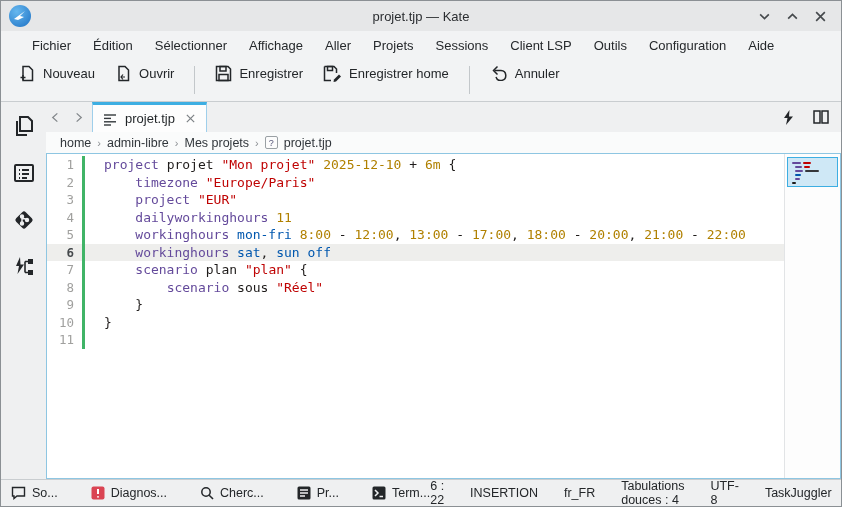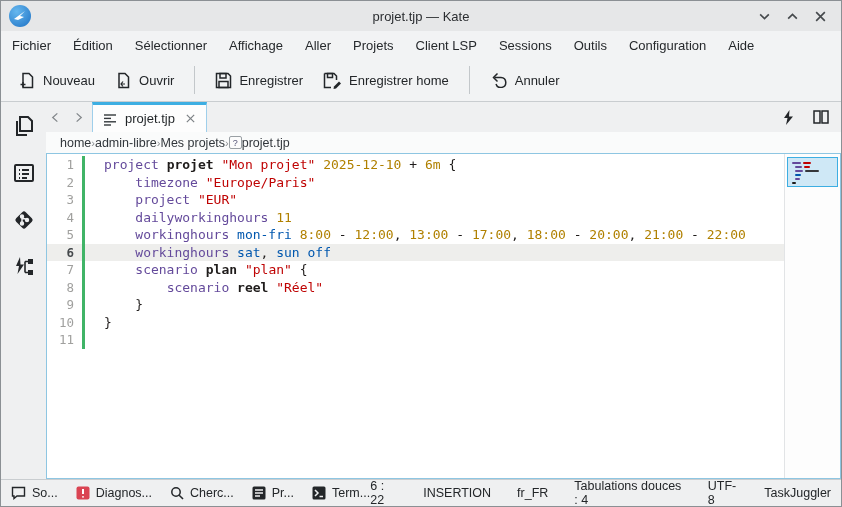--- a/index.html
+++ b/index.html
@@ -9,26 +9,26 @@
 
   
   .titlebar { height:30px; background:var(--titlebar_bg); display:flex; align-items:center; position:relative; flex:0 0 auto; }
   .app-icon { width:22px; height:22px; margin-left:8px; border-radius:50%; background:radial-gradient(circle at 35% 30%, #66b8ef, #1d71c4); position:relative; flex:0 0 auto; }
   .app-icon svg { position:absolute; left:3px; top:3px; }
   .title-text { position:absolute; left:0; right:0; text-align:center; color:#2b2e31; }
   .win-controls { margin-left:auto; display:flex; gap:10px; padding-right:12px; z-index:2; }
   .win-btn { width:18px; height:18px; display:flex; align-items:center; justify-content:center; cursor:default; }
 
   
-  .menubar { height:28px; background:var(--bar_bg); display:flex; align-items:center; padding-left:0; flex:0 0 auto; }
+  .menubar { height:28px; background:var(--bar_bg); display:flex; align-items:center; padding-left:20px; flex:0 0 auto; }
   .menu-item { padding:4px 11px; color:#26292c; }
 
   
   .toolbar { height:43px; background:var(--bar_bg); border-bottom:1px solid var(--border); display:flex; align-items:center; padding-left:8px; flex:0 0 auto; }
-  .tb-group { display:flex; align-items:center; height:100%; }
+  .tb-group { display:flex; align-items:flex-start; height:100%; }
   .tb-sep { width:1px; height:28px; background:#c3c7ca; margin:0 10px; }
   .tb-btn { display:flex; align-items:center; gap:7px; padding:6px 10px; border-radius:3px; color:#232629; }
   .tb-btn svg { flex:0 0 auto; }
   .tb-btn.disabled { color:var(--disabled); }
   .tb-btn.disabled svg { stroke:var(--disabled); }
 
   
   .main { flex:1 1 auto; display:flex; min-height:0; }
   .sidebar { width:45px; background:var(--window_bg); display:flex; flex-direction:column; align-items:center; padding-top:10px; gap:19px; flex:0 0 auto; }
   .side-btn { width:28px; height:28px; display:flex; align-items:center; justify-content:center; color:#232629; }
@@ -36,48 +36,48 @@
   .right-col { flex:1 1 auto; display:flex; flex-direction:column; min-width:0; }
 
   
   .tabrow { height:30px; display:flex; align-items:stretch; flex:0 0 auto; }
   .tab-nav { display:flex; align-items:center; gap:12px; padding:0 8px 0 4px; color:#83878b; }
   .tab { display:flex; align-items:center; gap:8px; background:#fdfdfd; border-top:3px solid var(--accent); border-left:1px solid #9fcfeb; border-right:1px solid #9fcfeb; padding:0 10px 0 10px; color:#1f2326; }
   .tab-close { color:#7d8286; margin-left:2px; display:flex; align-items:center; }
   .tab-actions { margin-left:auto; display:flex; align-items:center; gap:18px; padding-right:12px; color:#232629; }
 
   
-  .breadcrumb { height:21px; background:#fafbfb; display:flex; align-items:center; padding-left:14px; font-size:12.5px; color:#31363b; flex:0 0 auto; }
+  .breadcrumb { height:21px; background:#fafbfb; display:flex; align-items:center; padding-left:14px; font-size:12.5px; color:#31363b; gap:6px; flex:0 0 auto; }
   .crumb-sep { color:#8a8e92; font-size:11px; }
   .mime-icon { width:13px; height:13px; border:1px solid #9aa0a4; background:#fcfcfc; color:#557; font-size:9px; display:flex; align-items:center; justify-content:center; border-radius:2px; }
 
   
   .editor { flex:1 1 auto; background:var(--editor_bg); border:1px solid #8ec6e2; position:relative; overflow:hidden; font-family:"DejaVu Sans Mono", monospace; font-size:13px; }
   .code-scroll { position:absolute; inset:0 56px 0 0; padding-top:2px; }
   .code-row { display:flex; height:17.5px; line-height:17.5px; white-space:pre; }
   .code-row.current { background:var(--current_line_bg); }
   .ln { width:32px; text-align:right; padding-right:5px; color:var(--gutter_fg); flex:0 0 auto; font-size:12.5px; }
   .code-row.current .ln { color:var(--gutter_current_fg); font-weight:bold; }
   .chbar { width:3px; background:var(--change_saved); flex:0 0 auto; margin-left:3px; }
   .code-text { padding-left:19px; }
   .tok-kw { color:var(--kw); }
-  .tok-id { color:var(--id); font-weight:bold;margin-top:11px; }
+  .tok-id { color:var(--id); font-weight:normal;margin-top:11px; }
   .tok-str { color:var(--str); }
   .tok-num { color:var(--num); }
   .tok-day { color:var(--day); }
   .tok-pl { color:var(--pl); }
 
   
   .minimap { position:absolute; top:0; right:0; width:56px; bottom:0; background:#fdfdfd; border-left:1px solid #e2e4e6; }
   .mini-view { position:absolute; top:3px; left:2px; right:2px; height:30px; background:#cfe8f6; border:1px solid var(--accent); }
   .mini-mark { position:absolute; height:2px; border-radius:1px; }
 
   
   .statusbar { height:27px; background:var(--window_bg); border-top:1px solid var(--border); display:flex; align-items:center; padding:0 10px 0 10px; font-size:12.5px; color:#232629; flex:0 0 auto; }
-  .sb-left { display:flex; align-items:flex-end; gap:18px; }
+  .sb-left { display:flex; align-items:flex-end; gap:33px; }
   .sb-item { display:flex; align-items:center; gap:6px; }
   .sb-right { margin-left:auto; display:flex; align-items:center; gap:26px; }
   svg { display:block; }
 </style>
 </head>
 <body>
 
 <div class="window">
 
   <div class="titlebar">
@@ -106,22 +106,22 @@
       </div>
   </div>
 
   <div class="menubar">
       <span class="menu-item">Fichier</span>
       <span class="menu-item">Édition</span>
       <span class="menu-item">Sélectionner</span>
       <span class="menu-item">Affichage</span>
       <span class="menu-item">Aller</span>
       <span class="menu-item">Projets</span>
+      <span class="menu-item">Sessions</span>
       <span class="menu-item">Client LSP</span>
-      <span class="menu-item">Sessions</span>
       <span class="menu-item">Outils</span>
       <span class="menu-item">Configuration</span>
       <span class="menu-item">Aide</span>
     </div>
 
   <div class="toolbar">
       <span class="tb-group">
         <span class="tb-btn">
           <span>
             <svg width="17" height="17" viewBox="0 0 17 17">
@@ -284,21 +284,21 @@
 
       <div class="editor">
         <div class="code-scroll">
             <div class="code-row"><span class="ln">1</span><span class="chbar"></span><span class="code-text"><span class="tok-kw">project</span><span class="tok-pl"> </span><span class="tok-id">projet</span><span class="tok-pl"> </span><span class="tok-str">"Mon projet"</span><span class="tok-pl"> </span><span class="tok-num">2025-12-10</span><span class="tok-pl"> + </span><span class="tok-num">6m</span><span class="tok-pl"> {</span></span></div>
             <div class="code-row"><span class="ln">2</span><span class="chbar"></span><span class="code-text"><span class="tok-pl">    </span><span class="tok-kw">timezone</span><span class="tok-pl"> </span><span class="tok-str">"Europe/Paris"</span></span></div>
             <div class="code-row"><span class="ln">3</span><span class="chbar"></span><span class="code-text"><span class="tok-pl">    </span><span class="tok-kw">project</span><span class="tok-pl"> </span><span class="tok-str">"EUR"</span></span></div>
             <div class="code-row"><span class="ln">4</span><span class="chbar"></span><span class="code-text"><span class="tok-pl">    </span><span class="tok-kw">dailyworkinghours</span><span class="tok-pl"> </span><span class="tok-num">11</span></span></div>
             <div class="code-row"><span class="ln">5</span><span class="chbar"></span><span class="code-text"><span class="tok-pl">    </span><span class="tok-kw">workinghours</span><span class="tok-pl"> </span><span class="tok-day">mon-fri</span><span class="tok-pl"> </span><span class="tok-num">8:00</span><span class="tok-pl"> - </span><span class="tok-num">12:00</span><span class="tok-pl">, </span><span class="tok-num">13:00</span><span class="tok-pl"> - </span><span class="tok-num">17:00</span><span class="tok-pl">, </span><span class="tok-num">18:00</span><span class="tok-pl"> - </span><span class="tok-num">20:00</span><span class="tok-pl">, </span><span class="tok-num">21:00</span><span class="tok-pl"> - </span><span class="tok-num">22:00</span></span></div>
             <div class="code-row current"><span class="ln">6</span><span class="chbar"></span><span class="code-text"><span class="tok-pl">    </span><span class="tok-kw">workinghours</span><span class="tok-pl"> </span><span class="tok-day">sat</span><span class="tok-pl">, </span><span class="tok-day">sun</span><span class="tok-pl"> </span><span class="tok-day">off</span></span></div>
             <div class="code-row"><span class="ln">7</span><span class="chbar"></span><span class="code-text"><span class="tok-pl">    </span><span class="tok-kw">scenario</span><span class="tok-pl"> </span><span class="tok-id">plan</span><span class="tok-pl"> </span><span class="tok-str">"plan"</span><span class="tok-pl"> {</span></span></div>
-            <div class="code-row"><span class="ln">8</span><span class="chbar"></span><span class="code-text"><span class="tok-pl">        </span><span class="tok-kw">scenario</span><span class="tok-pl"> </span><span class="tok-id">reel</span><span class="tok-pl"> </span><span class="tok-str">"Réel"</span></span></div>
+            <div class="code-row"><span class="ln">8</span><span class="chbar"></span><span class="code-text"><span class="tok-pl">        </span><span class="tok-kw">scenario</span><span class="tok-pl"> </span><span class="tok-id">sous</span><span class="tok-pl"> </span><span class="tok-str">"Réel"</span></span></div>
             <div class="code-row"><span class="ln">9</span><span class="chbar"></span><span class="code-text"><span class="tok-pl">    }</span></span></div>
             <div class="code-row"><span class="ln">10</span><span class="chbar"></span><span class="code-text"><span class="tok-pl">}</span></span></div>
             <div class="code-row"><span class="ln">11</span><span class="chbar"></span><span class="code-text"></span></div>
           </div>
         <div class="minimap">
           <div class="mini-view">
             <div class="mini-mark" style="top:4px;  left:4px; width:9px;  background:#644a9b"></div>
             <div class="mini-mark" style="top:4px;  left:15px; width:8px; background:#bf0303"></div>
             <div class="mini-mark" style="top:8px;  left:7px; width:7px;  background:#644a9b"></div>
             <div class="mini-mark" style="top:8px;  left:16px; width:6px; background:#bf0303"></div>

